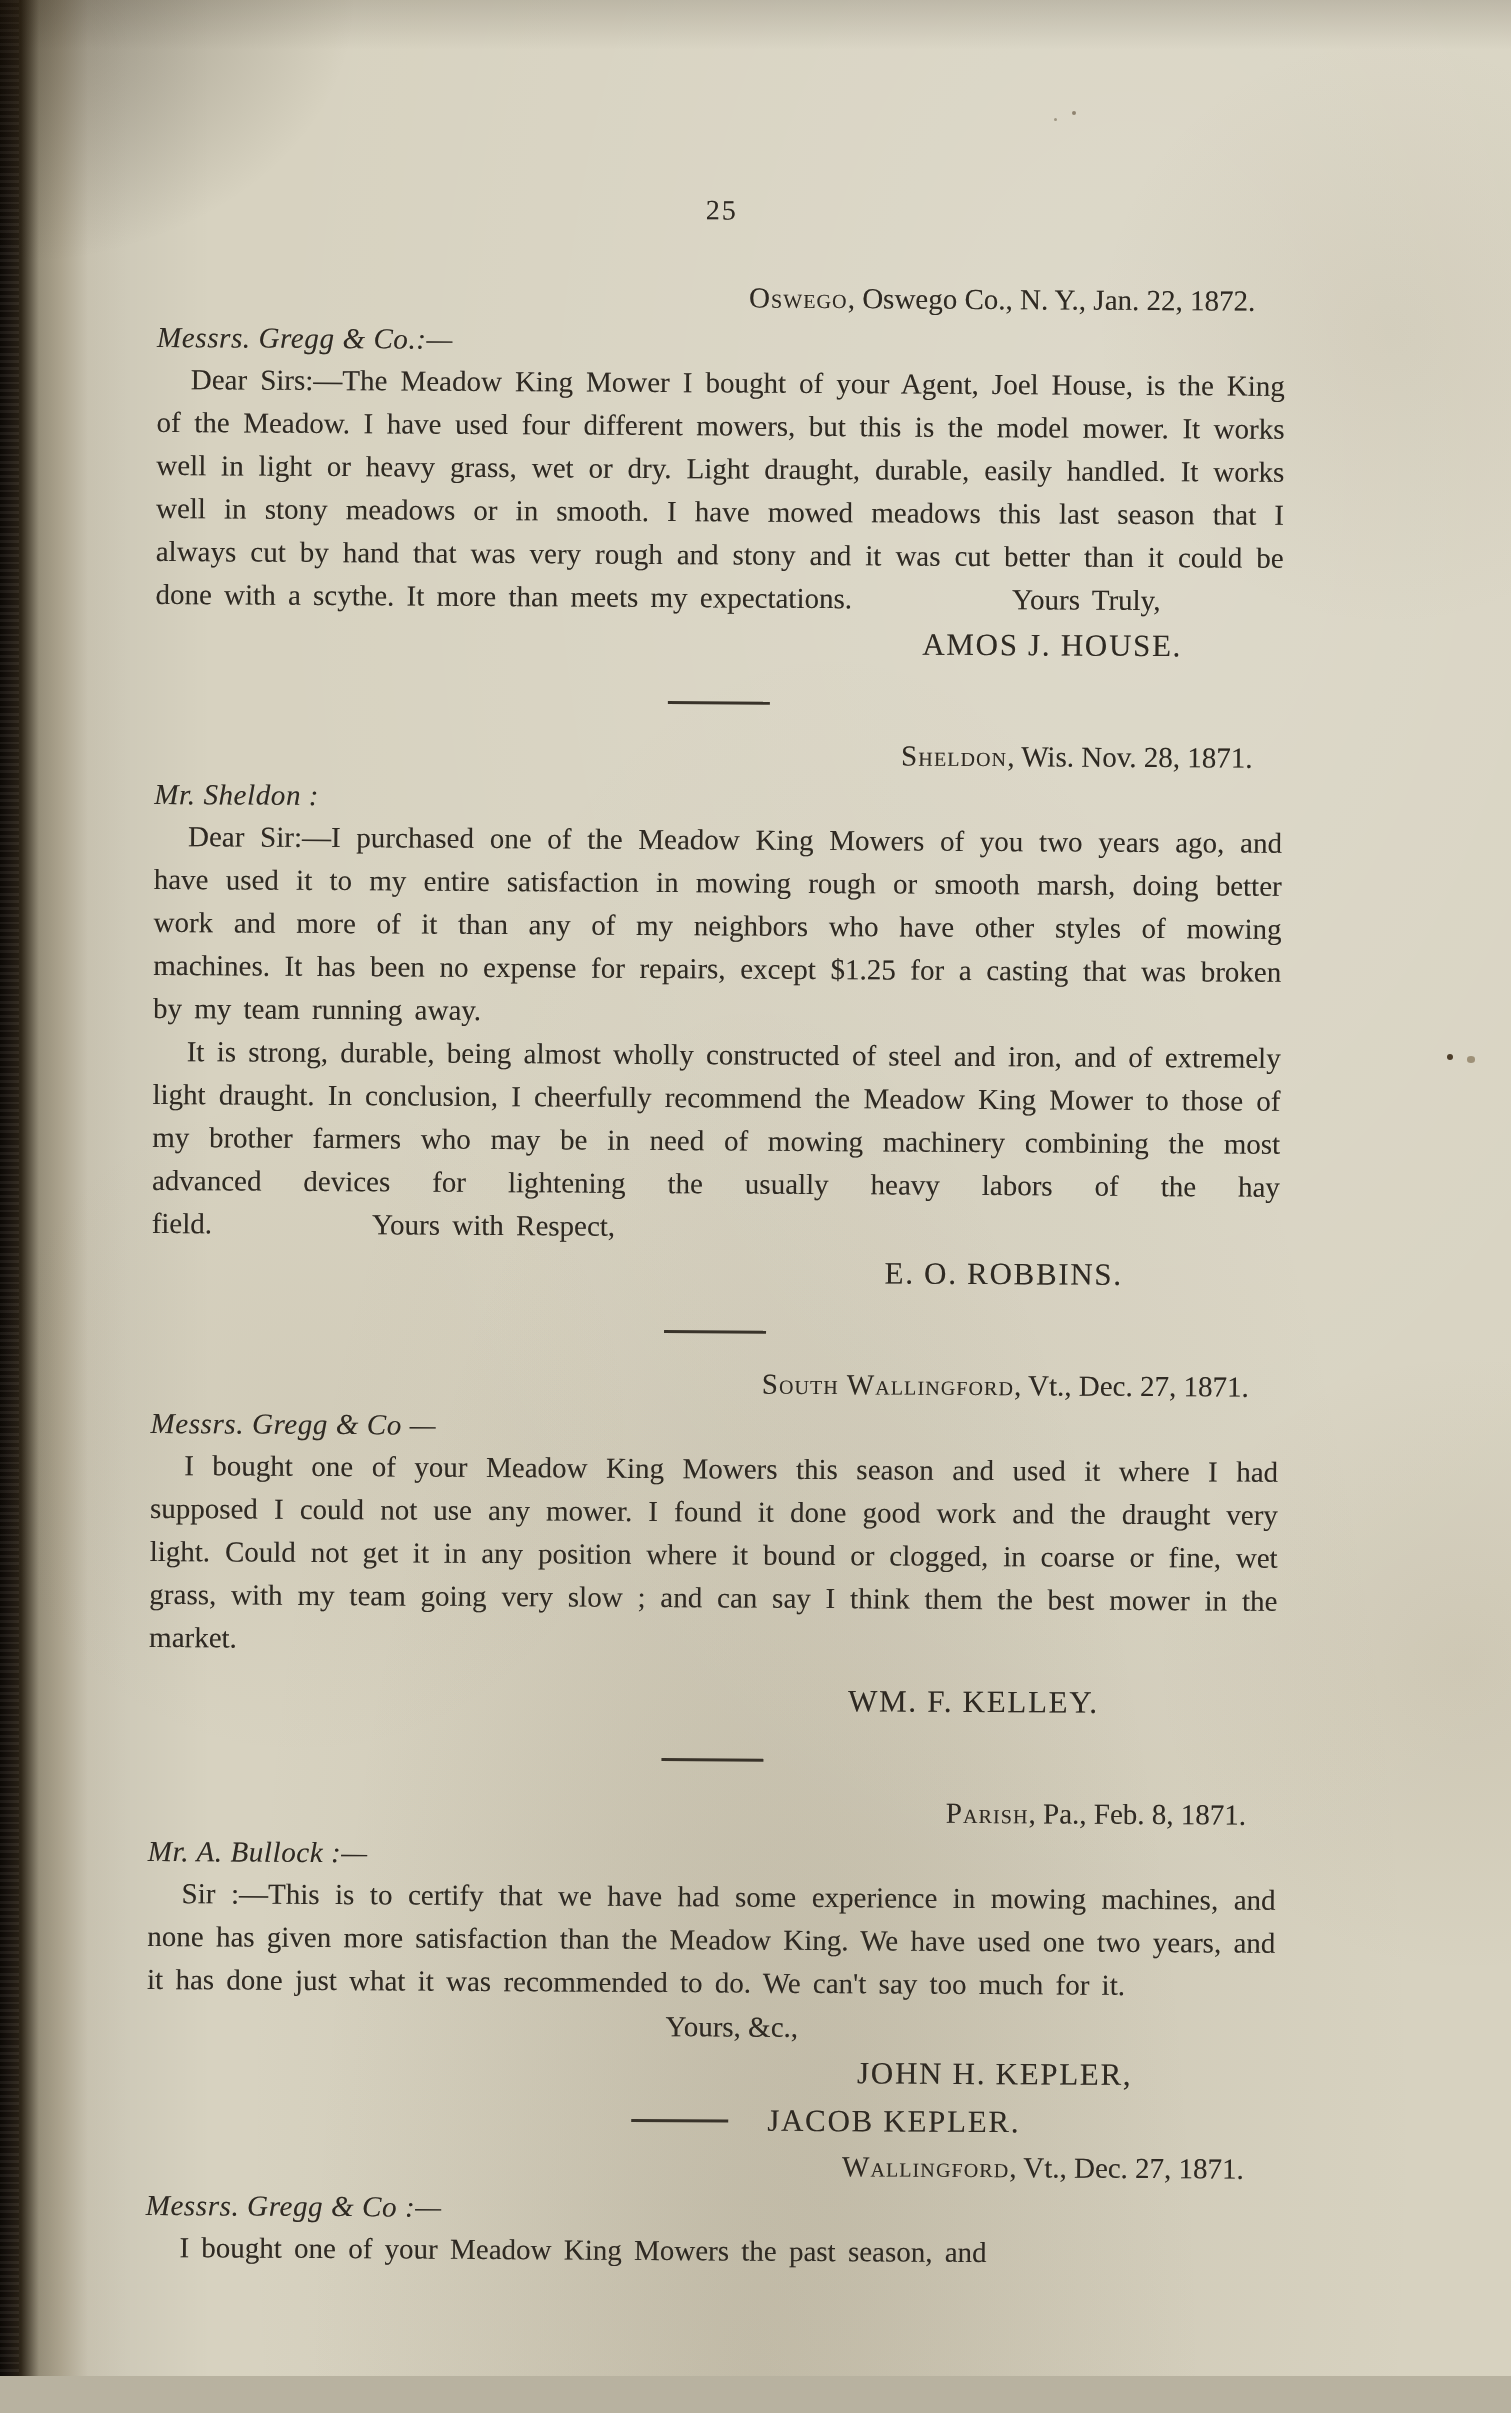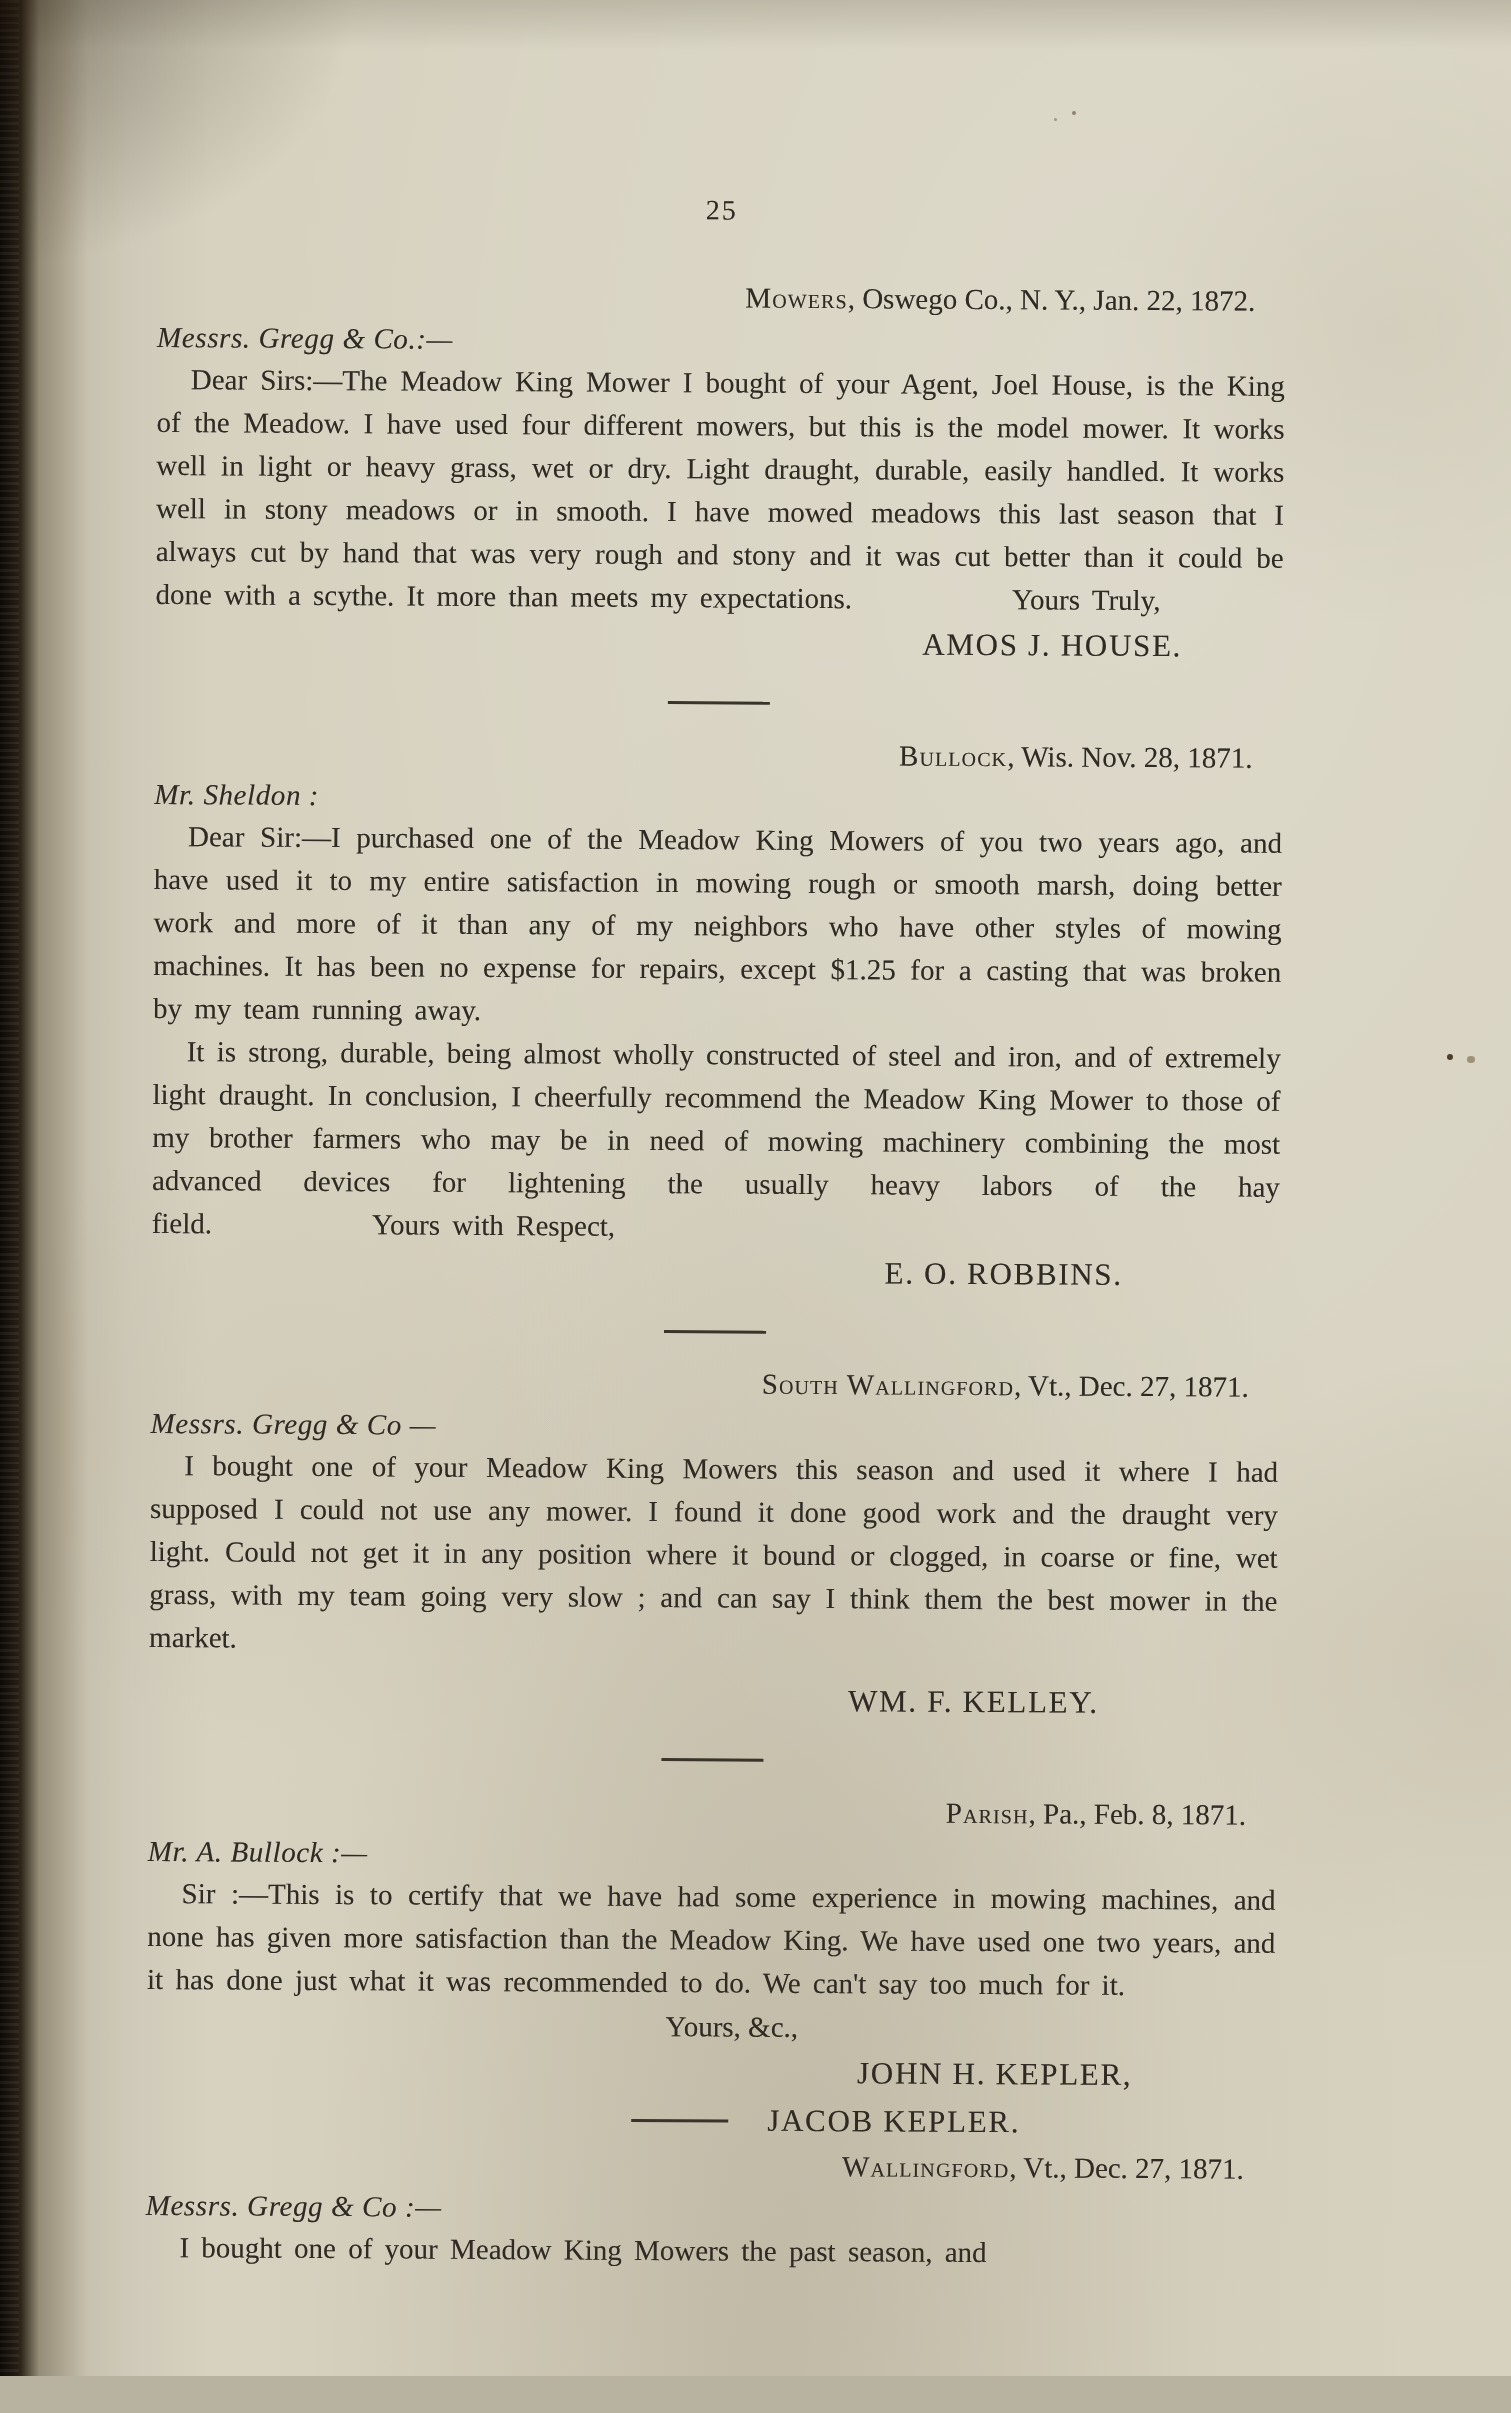--- a/index.html
+++ b/index.html
@@ -121,34 +121,34 @@
   <div class="speck speck-b"></div>
   <div class="speck speck-c"></div>
   <div class="speck speck-d"></div>
 
   <div class="content">
 
     <div class="page-number">25</div>
 
     <section class="letter">
       <div class="dateline">
-        <span class="sc">Mowers</span><span>, Oswego Co., N. Y., Jan. 22, 1872.</span>
+        <span class="sc">Oswego</span><span>, Oswego Co., N. Y., Jan. 22, 1872.</span>
       </div>
       <div class="addressee">Messrs. Gregg &amp; Co.:—</div>
       <p class="para">
         <span>Dear Sirs:—The Meadow King Mower I bought of your Agent, Joel House, is the King of the Meadow.  I have used four different mowers, but this is the model mower.  It works well in light or heavy grass, wet or dry.  Light draught, durable, easily handled.  It works well in stony meadows or in smooth.  I have mowed meadows this last season that I always cut by hand that was very rough and stony and it was cut better than it could be done with a scythe.  It more than meets my expectations.</span><span class="inline-closing">Yours Truly,</span>
       </p>
       <div class="signature sig-1">AMOS J. HOUSE.</div>
     </section>
 
     <div class="divider"></div>
 
     <section class="letter">
       <div class="dateline">
-        <span class="sc">Bullock</span><span>, Wis. Nov. 28, 1871.</span>
+        <span class="sc">Sheldon</span><span>, Wis. Nov. 28, 1871.</span>
       </div>
       <div class="addressee">Mr. Sheldon :</div>
       <p class="para">
         <span>Dear Sir:—I purchased one of the Meadow King Mowers of you two years ago, and have used it to my entire satisfaction in mowing rough or smooth marsh, doing better work and more of it than any of my neighbors who have other styles of mowing machines.  It has been no expense for repairs, except $1.25 for a casting that was broken by my team running away.</span>
       </p>
       <p class="para">
         <span>It is strong, durable, being almost wholly constructed of steel and iron, and of extremely light draught.  In conclusion, I cheerfully recommend the Meadow King Mower to those of my brother farmers who may be in need of mowing machinery combining the most advanced devices for lightening the usually heavy labors of the hay field.</span><span class="inline-closing">Yours with Respect,</span>
       </p>
       <div class="signature sig-2">E. O. ROBBINS.</div>
     </section>

